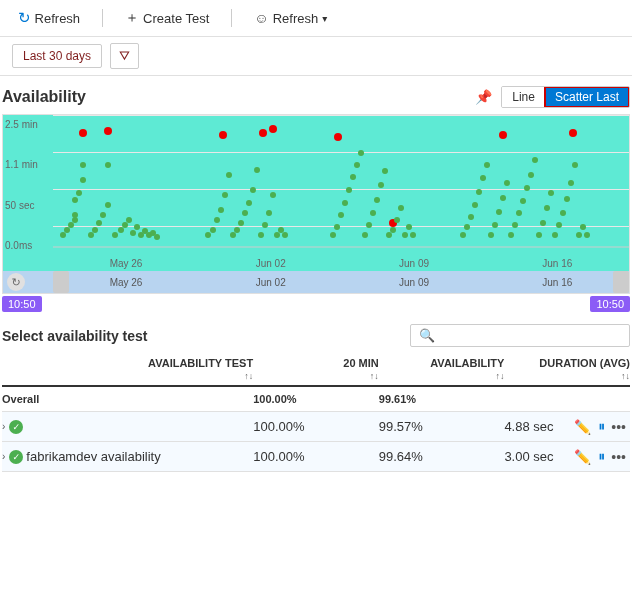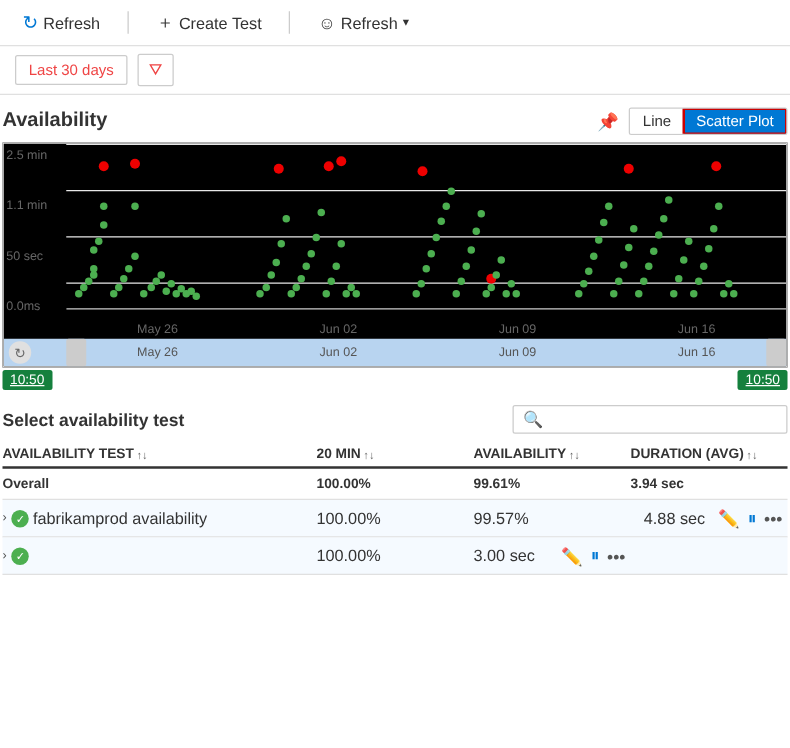--- a/index.html
+++ b/index.html
@@ -44,21 +44,21 @@
     }
     .toolbar-btn {
       display: flex;
       align-items: center;
       gap: 4px;
       background: none;
       border: 1px solid #ccc;
       border-radius: 2px;
       cursor: pointer;
       font-size: 12px;
-      color: #ef4444;
+      color: #7f1d1d;
       padding: 4px 10px;
     }
     .main-content {
       padding: 10px 2px;
     }
     .section-header {
       display: flex;
       align-items: center;
       justify-content: space-between;
       margin-bottom: 6px;
@@ -93,21 +93,21 @@
       color: #333;
     }
     .view-btn.active {
       background: #0078d4;
       color: #fff;
       outline: 2px solid #cc0000;
       outline-offset: -1px;
     }
     .chart-area {
       border: 1px solid #e0e0e0;
-      background: #000000;
+      background: #5eead4;
       position: relative;
       height: 180px;
       overflow: hidden;
     }
     .chart-y-labels {
       position: absolute;
       left: 0;
       top: 0;
       width: 50px;
       height: 140px;
@@ -173,26 +173,25 @@
       font-size: 10px;
       color: #555;
     }
     .time-badges {
       display: flex;
       justify-content: space-between;
       padding: 2px 0;
       margin-bottom: 4px;
     }
     .time-badge {
-      background: #15803d;
+      background: #8b5cf6;
       color: #fff;
       font-size: 11px;
       padding: 2px 6px;
       border-radius: 2px;
-      text-decoration: underline;
     }
     
     .availability-section {
       margin-top: 10px;
     }
     .search-filter-row {
       display: flex;
       align-items: center;
       justify-content: space-between;
       margin-bottom: 6px;
@@ -217,21 +216,21 @@
     .table-header {
       display: grid;
       grid-template-columns: 2fr 1fr 1fr 1fr;
       border-bottom: 2px solid #333;
       padding: 4px 0;
       font-size: 11px;
       font-weight: 600;
       color: #333;
       text-transform: uppercase;
     }
-    .table-header span { display: flex; align-items: flex-end; gap: 2px; }
+    .table-header span { display: flex; align-items: flex-end; gap: 2px; flex-direction: column; }
     .table-row-overall {
       display: grid;
       grid-template-columns: 2fr 1fr 1fr 1fr;
       padding: 6px 0;
       font-weight: 700;
       border-bottom: 1px solid #e0e0e0;
       font-size: 11px;
     }
     .table-row {
       display: grid;
@@ -302,21 +301,21 @@
 </div>
 
 <div class="main-content">
 
   <div class="section-header">
     <span class="section-title">Availability</span>
     <div class="chart-controls">
       <span class="pin-icon" title="Pin">📌</span>
       <div class="view-toggle">
         <button class="view-btn">Line</button>
-        <button class="view-btn active">Scatter Plot</button>
+        <button class="view-btn active">Scatter Last</button>
       </div>
     </div>
   </div>
 
   <div class="chart-area">
 
     <div class="chart-y-labels">
       <span>2.5 min</span>
       <span>1.1 min</span>
       <span>50 sec</span>
@@ -504,47 +503,47 @@
       <span>
         <span>Duration (Avg)</span>
         <span class="sort-arrow">↑↓</span>
       </span>
     </div>
 
     <div class="table-row-overall">
       <span>Overall</span>
       <span>100.00%</span>
       <span>99.61%</span>
-      <span>3.94 sec</span>
     </div>
 
     <div class="table-row">
       <span style="display:flex;align-items:center;">
         <span class="chevron">›</span>
         <span class="green-check">✓</span>
-        <span>fabrikamprod availability</span>
       </span>
       <span>100.00%</span>
       <span>99.57%</span>
-      <span style="display:flex;align-items:center;text-align:center;">
+      <span style="display:flex;align-items:center;">
         <span style="flex:1;">4.88 sec</span>
         <div class="row-actions">
           <span class="action-icon">✏️</span>
           <span class="action-icon">⏸</span>
           <span class="action-icon dots">•••</span>
         </div>
       </span>
     </div>
 
     <div class="table-row">
       <span style="display:flex;align-items:center;">
         <span class="chevron">›</span>
         <span class="green-check">✓</span>
+        <span>fabrikamdev availability</span>
       </span>
       <span>100.00%</span>
+      <span>99.64%</span>
       <span style="display:flex;align-items:center;">
         <span style="flex:1;">3.00 sec</span>
         <div class="row-actions">
           <span class="action-icon">✏️</span>
           <span class="action-icon">⏸</span>
           <span class="action-icon dots">•••</span>
         </div>
       </span>
     </div>
 

